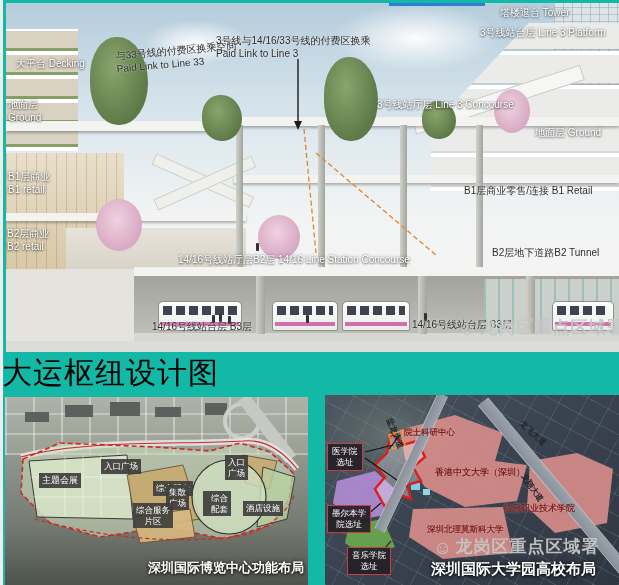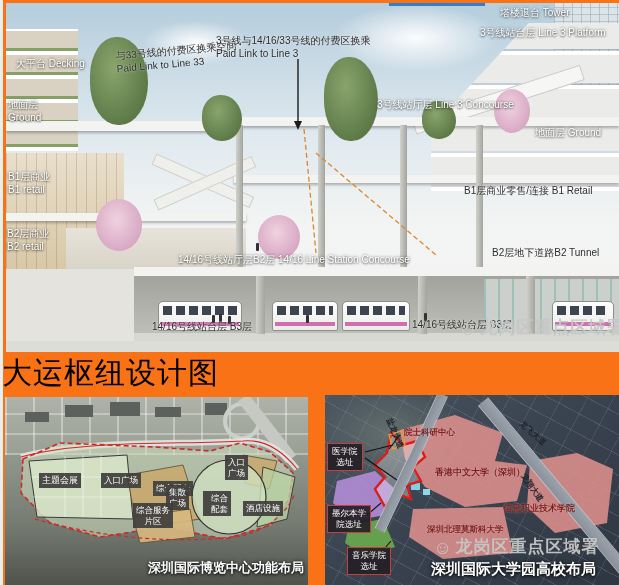--- a/index.html
+++ b/index.html
@@ -1,16 +1,16 @@
 <!DOCTYPE html>
 <html><head>
 <meta charset="utf-8">
 <style>
   html,body{margin:0;padding:0;background:#fff;}
-  .page{position:relative;width:619px;height:585px;background:#f97316;overflow:hidden;
+  .page{position:relative;width:619px;height:585px;background:#14b8a6;overflow:hidden;
         font-family:"Liberation Sans","DejaVu Sans",sans-serif;}
   .abs{position:absolute;}
   
   .top-img{position:absolute;left:6px;top:3px;width:613px;height:349px;overflow:hidden;
            background:linear-gradient(180deg,#b5cddc 0%,#dfe9ef 38%,#f2f4f3 62%,#f4f4f2 100%);}
   .cloud{position:absolute;background:radial-gradient(closest-side,rgba(255,255,255,.95),rgba(255,255,255,0) 75%);}
   .slab{position:absolute;background:#f3f3f1;box-shadow:0 2px 3px rgba(0,0,0,.28);}
   .col{position:absolute;background:linear-gradient(90deg,#d2d2cd,#a4a49e);}
   .tree{position:absolute;border-radius:46% 54% 50% 50%;
         background:radial-gradient(ellipse at 40% 35%,#8aa46c,#5c7947 72%);}
@@ -234,21 +234,21 @@
       <polygon points="238,58 272,64 264,92 240,86" fill="#c9a86b" fill-opacity="0.8" stroke="#5a4a2a" stroke-width="0.8"></polygon>
       <polygon points="258,70 290,80 282,122 252,130" fill="#b9d3a2" fill-opacity="0.75" stroke="#333333" stroke-width="0.9"></polygon>
       <circle cx="224" cy="100" r="37" fill="#cfe0bf" fill-opacity="0.8" stroke="#333333" stroke-width="1.2"></circle>
       <path d="M30,122 C 100,142 180,148 240,138 C 268,130 284,112 290,96" fill="none" stroke="#c33030" stroke-width="1.3" stroke-dasharray="4,3"></path>
       <path d="M16,60 C 80,42 180,48 238,44 C 258,42 276,52 292,72" fill="none" stroke="#cc2a2a" stroke-width="1.1"></path>
     </svg>
 
     <div class="zone-box" style="left:34px;top:76px;font-size:9px;">
       <span>主题会展</span>
     </div>
-    <div class="zone-box" style="left:96px;top:76px;text-align:right;">
+    <div class="zone-box" style="left:96px;top:62px;text-align:right;">
       <span>入口广场</span>
     </div>
     <div class="zone-box" style="left:148px;top:84px;">
       <span>综合配套</span>
     </div>
     <div class="zone-box" style="left:220px;top:58px;">
       <span>入口</span>
       <span>广场</span>
     </div>
     <div class="zone-box" style="left:161px;top:88px;">

